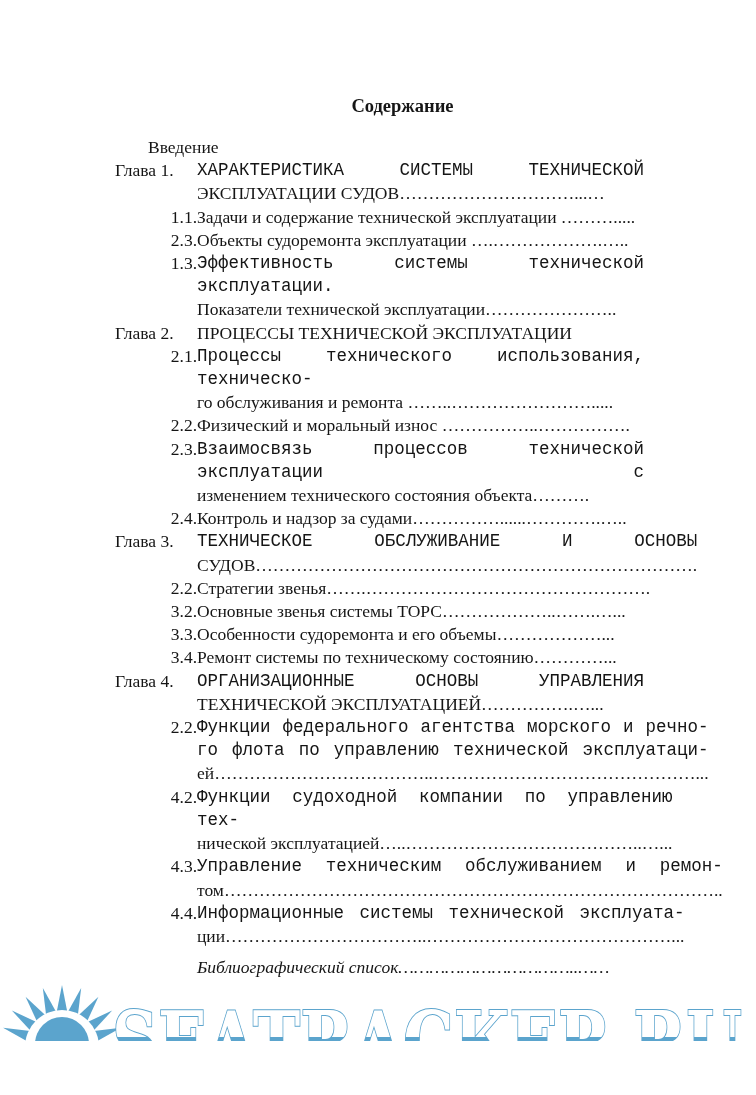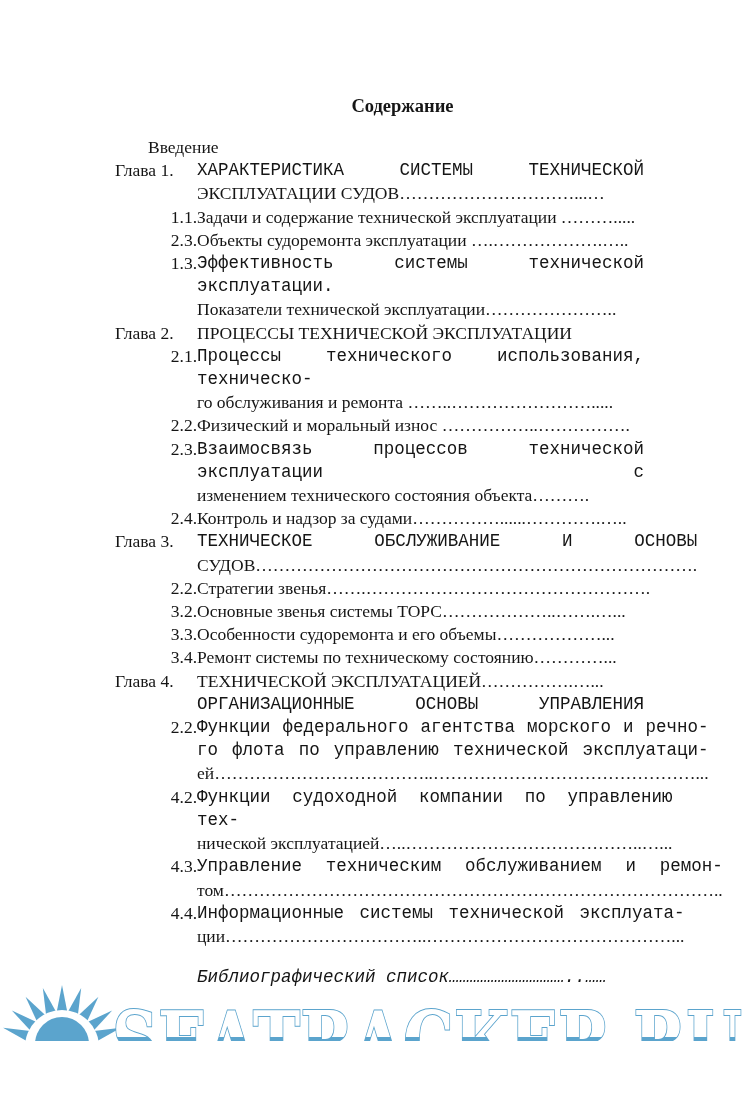--- a/index.html
+++ b/index.html
@@ -10,21 +10,21 @@
   }
   .content{position:absolute;left:115px;top:95px;width:529px;}
   .title{font-weight:bold;font-size:18.5px;line-height:23px;text-align:center;position:relative;left:23px;}
   .intro{margin-top:18px;padding-left:33px;}
   .chapter{}
   .row{display:grid;grid-template-columns:82px 1fr;}
   .num{white-space:nowrap;}
   .num.item{padding-left:30px;text-align:right;}
   .line{white-space:nowrap;}
   .just{white-space:normal;text-align:justify;text-align-last:justify;font-family:Liberation Mono, monospace;}
-  .bib{margin-top:18px;font-family:Liberation Mono, monospace;}
+  .bib{margin-top:8px;}
   .bib-line{font-style:italic;}
   .wm{position:absolute;left:0;top:984px;width:756px;height:111px;}
   .wm text{
     font-family:"DejaVu Serif","Liberation Serif",serif;
     font-weight:bold;
   }
 </style>
 </head>
 <body>
 
@@ -129,22 +129,22 @@
         <div class="txt">
             <div class="line">Ремонт системы по техническому состоянию…………...</div>
           </div>
       </div>
     </div>
 
     <div class="chapter">
       <div class="row">
         <div class="num">Глава 4.</div>
         <div class="txt">
+          <div class="line just">ОРГАНИЗАЦИОННЫЕ ОСНОВЫ УПРАВЛЕНИЯ</div>
           <div class="line">ТЕХНИЧЕСКОЙ ЭКСПЛУАТАЦИЕЙ…………….…...</div>
-          <div class="line just">ОРГАНИЗАЦИОННЫЕ ОСНОВЫ УПРАВЛЕНИЯ</div>
         </div>
       </div>
       <div class="row">
         <div class="num item">2.2.</div>
         <div class="txt">
           <div class="line just">Функции федерального агентства морского и речно-</div>
           <div class="line just">го флота по управлению технической эксплуатаци-</div>
           <div class="line">ей………………………………..………………………………………...</div>
         </div>
       </div>

